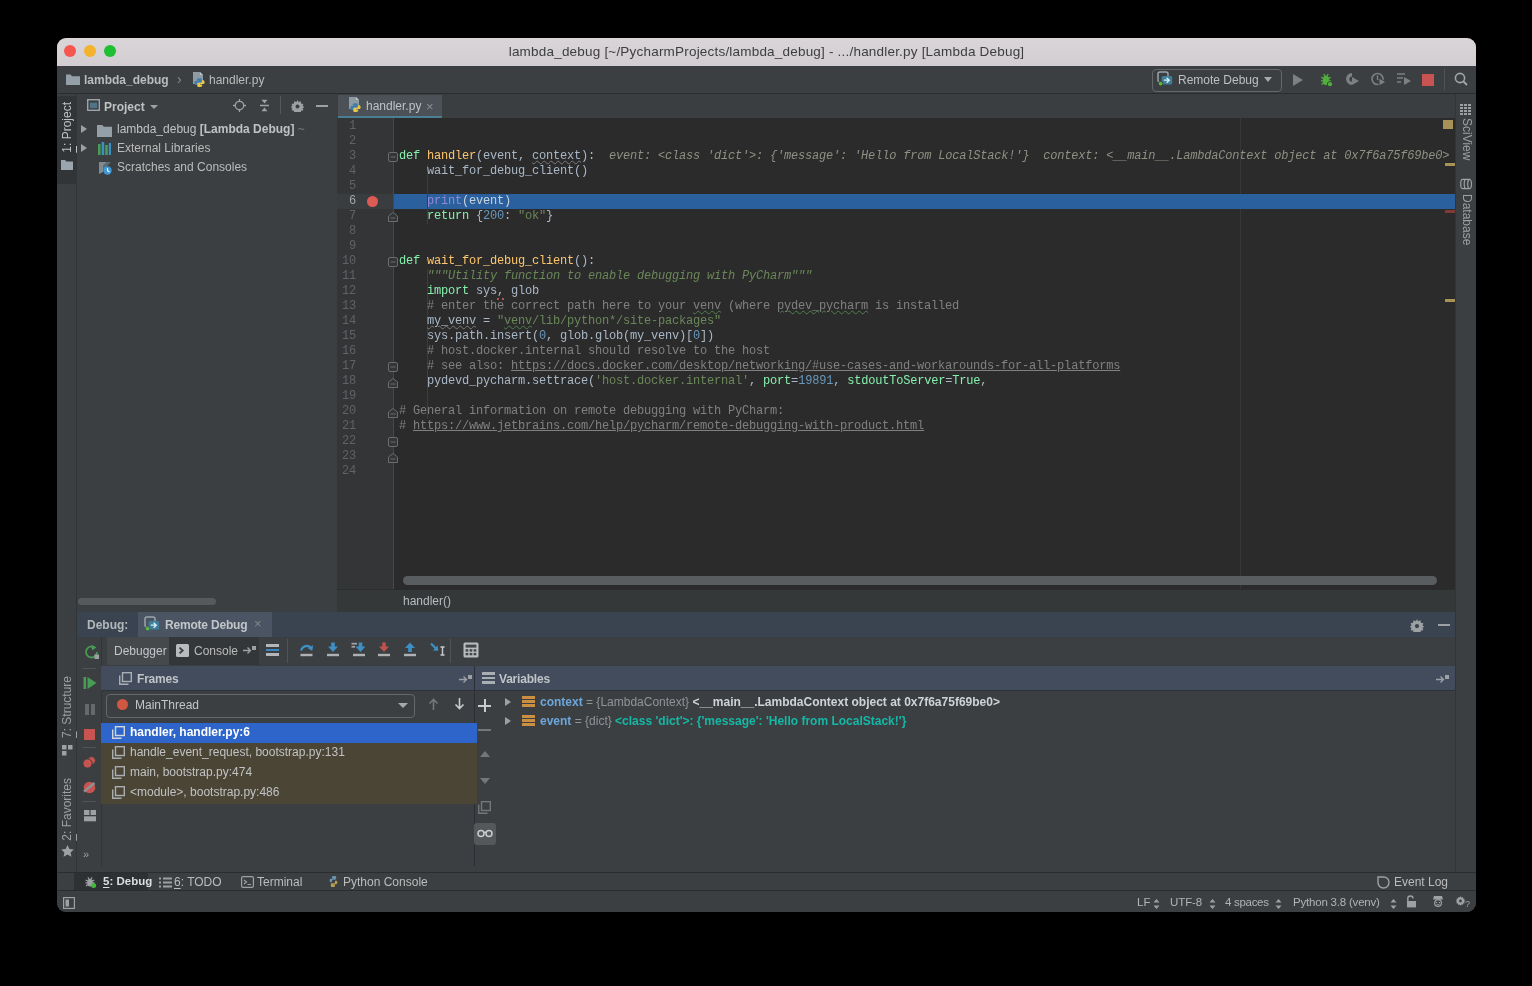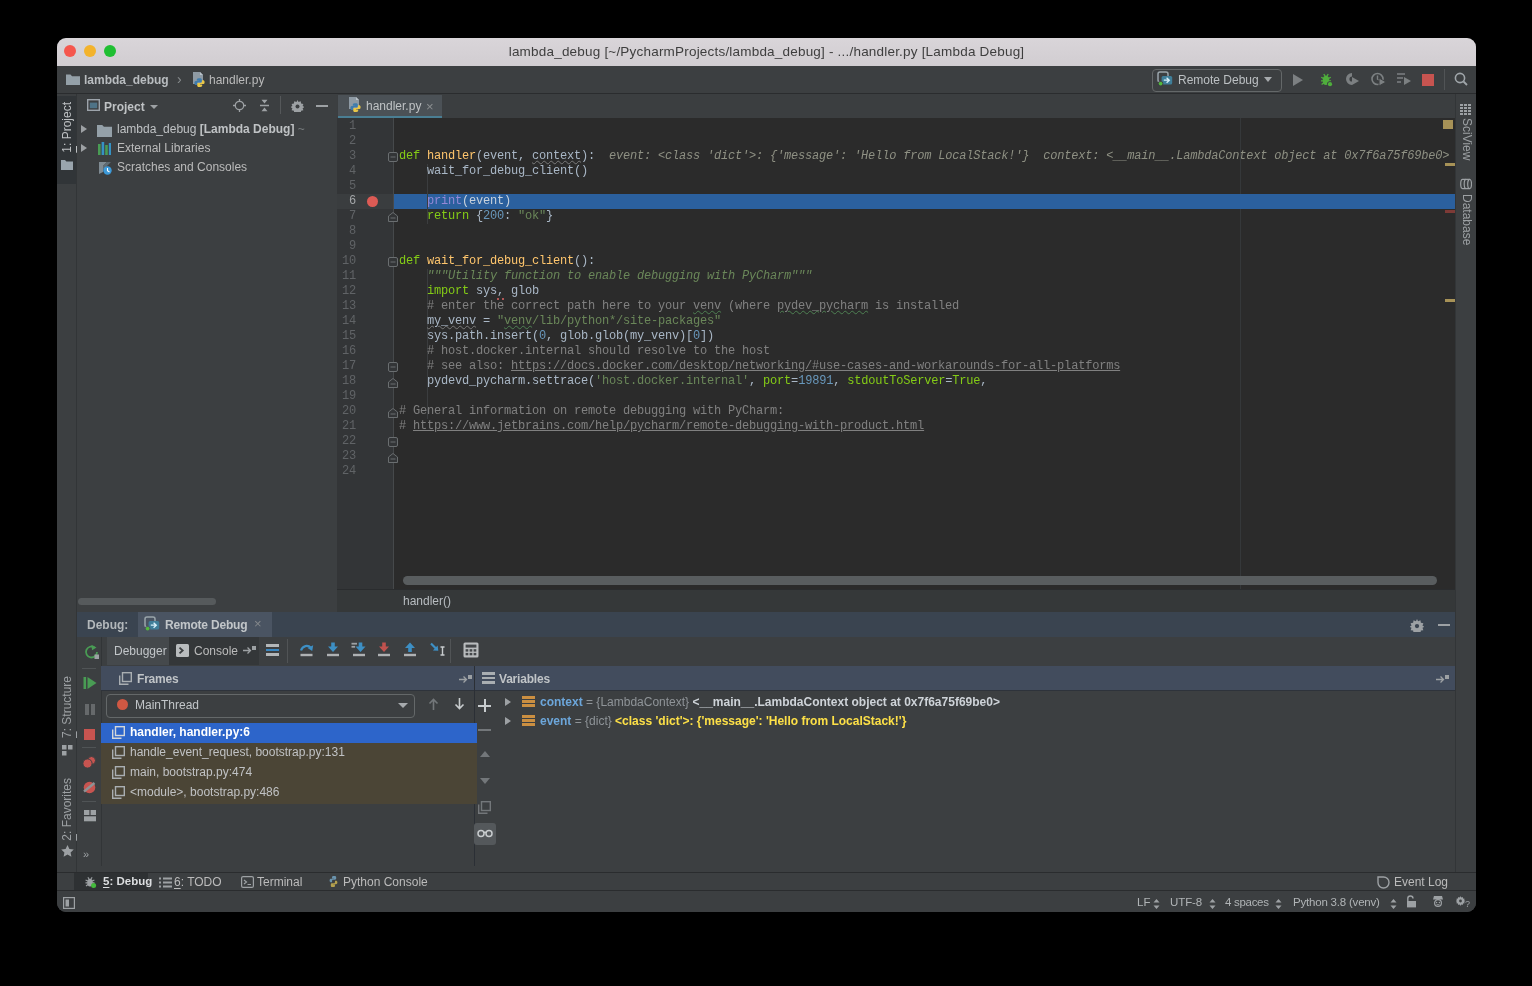--- a/index.html
+++ b/index.html
@@ -2,21 +2,21 @@
 <html><head>
 <meta charset="utf-8">
 <style>
 html,body{margin:0;padding:0;background:#000;width:1532px;height:986px;overflow:hidden;}
 body{font-family:"Liberation Sans",sans-serif;-webkit-font-smoothing:antialiased;}
 .a{position:absolute;}
 .win{position:absolute;left:57px;top:38px;width:1419px;height:874px;border-radius:9px;overflow:hidden;background:#3c3f41;}
 .ui{font-size:12px;color:#bbbbbb;white-space:nowrap;}
 .code,.mono{font-family:"Liberation Mono",monospace;font-size:12px;letter-spacing:-0.2px;}
 .ln{height:15px;line-height:15px;white-space:pre;color:#a9b7c6;}
-.k{color:#84cc16;text-align:center;}
+.k{color:#86efac;text-align:center;}
 .fn{color:#ffc66d;}
 .s{color:#6a8759;}
 .n{color:#6897bb;}
 .c{color:#808080;}
 .b{color:#8a7bc8;}
 .hint{color:#8e9083;font-style:italic;}
 .wv{text-decoration:underline wavy #7a7a7a;text-underline-offset:1px;text-decoration-thickness:1px;}
 .wg{text-decoration:underline wavy #4e8052;text-underline-offset:1px;text-decoration-thickness:1px;}
 .ul{text-decoration:underline;}
 .num{color:#606366;}
@@ -505,21 +505,21 @@
         <div style="margin-top:1.6px;height:2.6px;background:#cb8f41;"></div>
         <div style="margin-top:1.6px;height:2.6px;background:#cb8f41;"></div>
       </div>
     <div class="a ui" style="left:483px;top:657px;"><span style="color:#6ca6da;font-weight:bold;">context</span> <span style="color:#8f9498;">= {LambdaContext}</span> <span style="color:#ced3d8;font-weight:bold;">&lt;__main__.LambdaContext object at 0x7f6a75f69be0&gt;</span></div>
     <div class="a" style="left:448px;top:679px;width:0;height:0;border-top:4.5px solid transparent;border-bottom:4.5px solid transparent;border-left:6px solid #9da1a4;"></div>
     <div class="a" style="left:465px;top:677px;width:13px;height:11px;">
         <div style="height:2.6px;background:#cb8f41;"></div>
         <div style="margin-top:1.6px;height:2.6px;background:#cb8f41;"></div>
         <div style="margin-top:1.6px;height:2.6px;background:#cb8f41;"></div>
       </div>
-    <div class="a ui" style="left:483px;top:676px;"><span style="color:#6ca6da;font-weight:bold;">event</span> <span style="color:#8f9498;">= {dict}</span> <span style="color:#fde047;font-weight:bold;">&lt;class 'dict'&gt;: {'message': 'Hello from LocalStack!'}</span></div>
+    <div class="a ui" style="left:483px;top:676px;"><span style="color:#6ca6da;font-weight:bold;">event</span> <span style="color:#8f9498;">= {dict}</span> <span style="color:#14b8a6;font-weight:bold;">&lt;class 'dict'&gt;: {'message': 'Hello from LocalStack!'}</span></div>
   </div>
 
   <div class="a" style="left:0;top:834px;width:1419px;height:18px;background:#3c3f41;border-top:1px solid #2a2c2e;box-sizing:border-box;" id="twbar"></div>
   <div class="a" id="twbar-items">
     <div class="a" style="left:17px;top:835px;width:74px;height:17px;background:#2e3133;"></div>
     <svg class="a" style="left:27px;top:837px;" width="14" height="14" viewBox="0 0 14 14">
         <g stroke="#9da1a4" stroke-width="1.1">
           <path d="M3.8 2.4 l1.3 1.5 M8.2 2.4 l-1.3 1.5 M1.6 4.9 l2.2 1.2 M1.5 7.9 h2.2 M2 11 l2 -1.5 M10.4 4.9 l-2.2 1.2 M10.5 7.9 h-2.2 M10 11 l-2 -1.5"></path>
         </g>
         <ellipse cx="6" cy="7.6" rx="2.8" ry="3.9" fill="#9da1a4"></ellipse>

